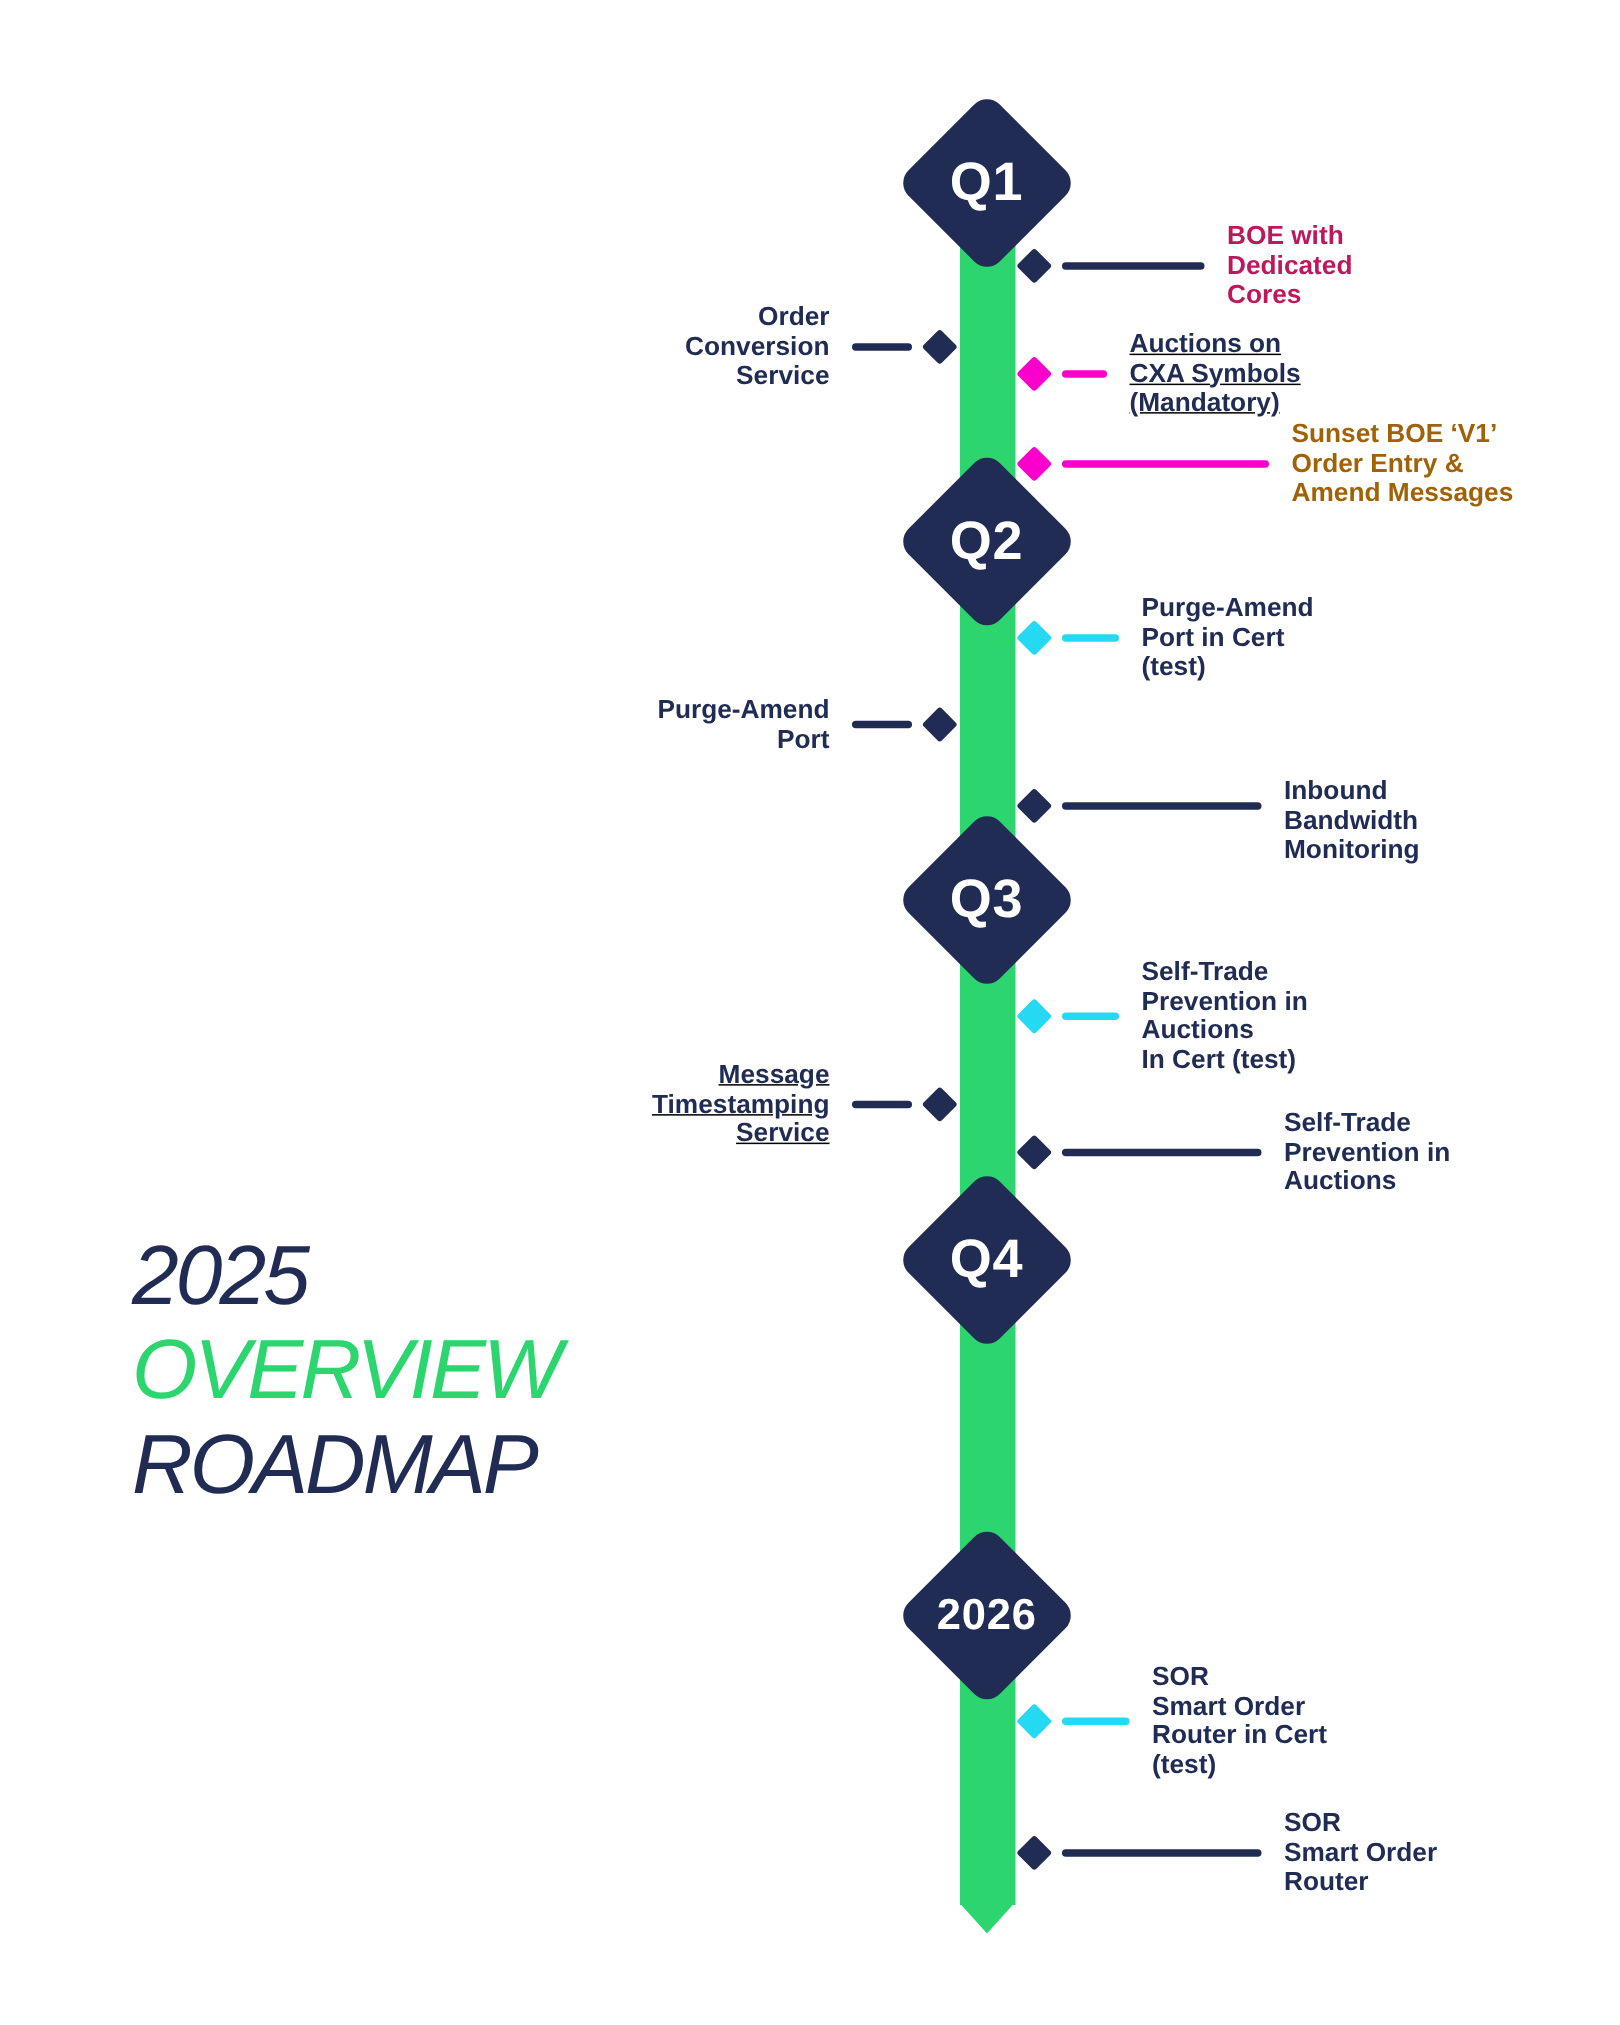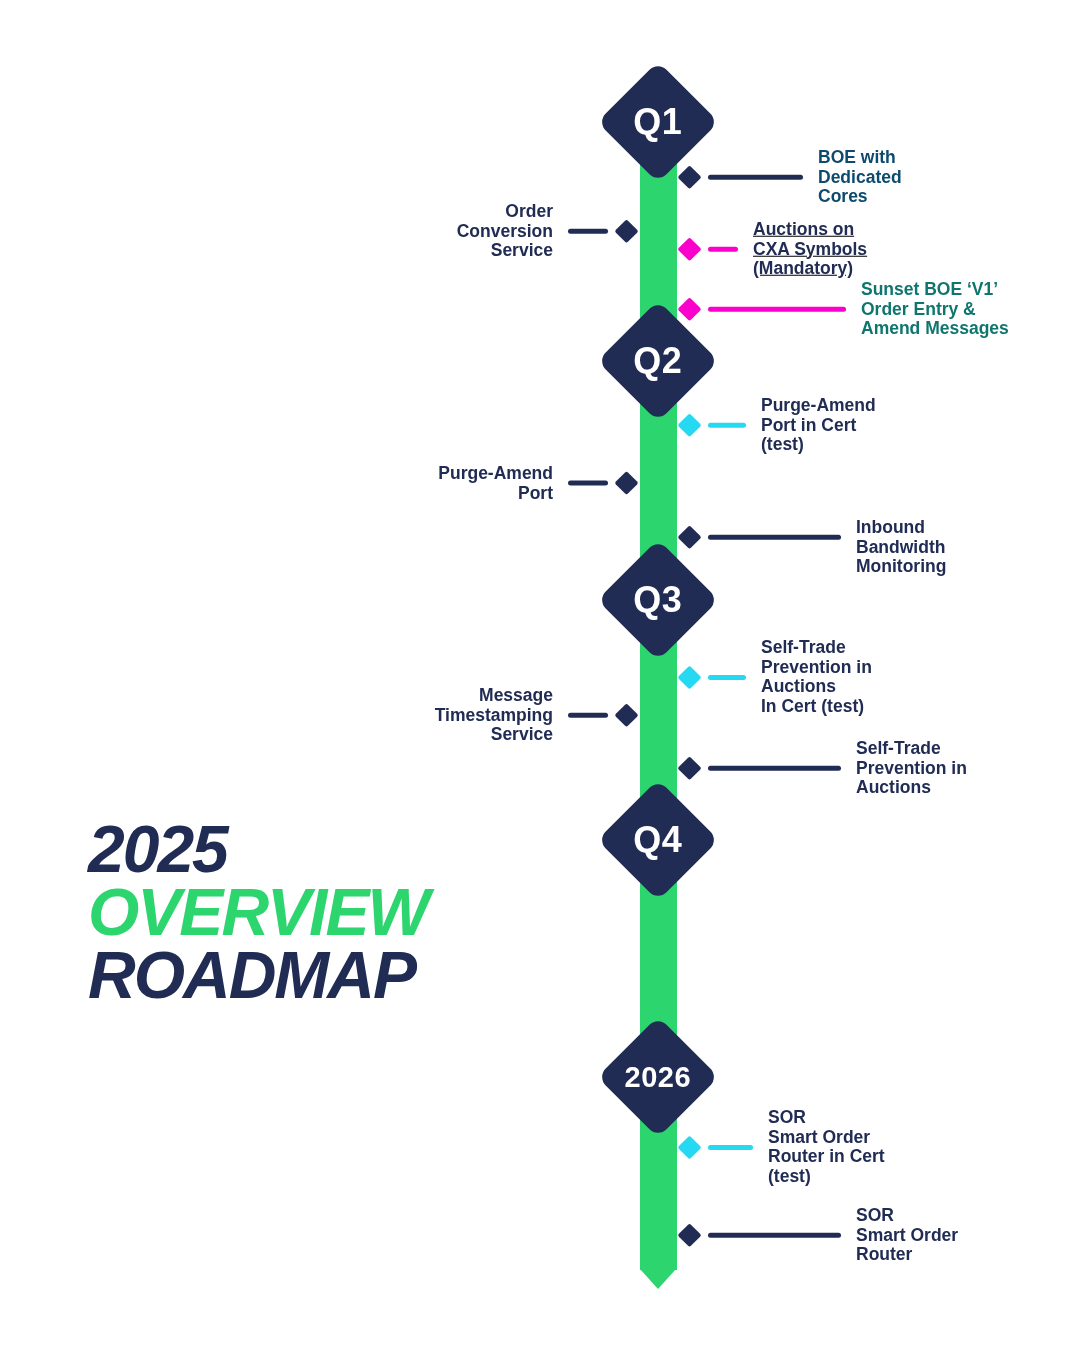--- a/index.html
+++ b/index.html
@@ -21,22 +21,22 @@
   
   .milestone{position:absolute;display:flex;align-items:center;transform:translateY(-50%);}
   .bullet{width:17px;height:17px;transform:rotate(45deg);border-radius:2px;flex:0 0 auto;}
   .connector{height:5px;border-radius:3px;flex:0 0 auto;}
   .milestone.right .connector{margin-left:10px;}
   .milestone.right .mlabel{margin-left:15px;text-align:left;}
   .milestone.left .connector{margin-right:10px;}
   .milestone.left .mlabel{margin-right:15px;text-align:right;}
   .mlabel{font-size:17.5px;line-height:19.5px;font-weight:bold;white-space:pre-line;}
   
-  .title-block{position:absolute;left:88px;top:818px;font-style:italic;font-weight:bold;
-    font-size:66px;line-height:63px;letter-spacing:-2px;}
+  .title-block{position:absolute;left:88px;top:818px;font-style:italic;font-weight:normal;
+    font-size:56px;line-height:63px;letter-spacing:-2px;}
   .title-line{white-space:nowrap;}
 </style>
 </head>
 <body>
 
 <div class="canvas">
 
   <div class="timeline-bar" style="background: rgb(45, 213, 110);"></div>
   <div class="timeline-tip" style="border-top-color: rgb(45, 213, 110);"></div>
 
@@ -58,21 +58,21 @@
   </div>
 
   <div class="quarter year" style="left: 615px; top: 1034px; background: rgb(33, 44, 84);">
     <span class="qlabel">2026</span>
   </div>
 </div>
   <div id="milestones-layer">
   <div class="milestone right" style="top: 177px; left: 681px;">
     <span class="bullet" style="background: rgb(33, 44, 84);"></span>
     <span class="connector" style="width: 95px; background: rgb(33, 44, 84);"></span>
-    <span class="mlabel" style="color: #0c4a6e;">BOE with
+    <span class="mlabel" style="color: #be185d;">BOE with
 Dedicated
 Cores</span>
   </div>
 
   <div class="milestone left" style="top: 231px; right: 445px; flex-direction: row-reverse;">
     <span class="bullet" style="background: rgb(33, 44, 84);"></span>
     <span class="connector" style="width: 40px; background: rgb(33, 44, 84);"></span>
     <span class="mlabel" style="color: rgb(33, 44, 84);">Order
 Conversion
 Service</span>
@@ -82,21 +82,21 @@
     <span class="bullet" style="background: rgb(251, 0, 204);"></span>
     <span class="connector" style="width: 30px; background: rgb(251, 0, 204);"></span>
     <span class="mlabel" style="color: rgb(33, 44, 84);">Auctions on
 CXA Symbols
 (Mandatory)</span>
   </div>
 
   <div class="milestone right" style="top: 309px; left: 681px;">
     <span class="bullet" style="background: rgb(251, 0, 204);"></span>
     <span class="connector" style="width: 138px; background: rgb(251, 0, 204);"></span>
-    <span class="mlabel" style="color: #0f766e;">Sunset BOE ‘V1’
+    <span class="mlabel" style="color: #a16207;">Sunset BOE ‘V1’
 Order Entry &amp;
 Amend Messages</span>
   </div>
 
   <div class="milestone right" style="top: 425px; left: 681px;">
     <span class="bullet" style="background: rgb(37, 217, 242);"></span>
     <span class="connector" style="width: 38px; background: rgb(37, 217, 242);"></span>
     <span class="mlabel" style="color: rgb(33, 44, 84);">Purge-Amend
 Port in Cert
 (test)</span>
@@ -119,21 +119,21 @@
 
   <div class="milestone right" style="top: 677px; left: 681px;">
     <span class="bullet" style="background: rgb(37, 217, 242);"></span>
     <span class="connector" style="width: 38px; background: rgb(37, 217, 242);"></span>
     <span class="mlabel" style="color: rgb(33, 44, 84);">Self-Trade
 Prevention in
 Auctions
 In Cert (test)</span>
   </div>
 
-  <div class="milestone left" style="top: 715px; right: 445px; flex-direction: row-reverse;">
+  <div class="milestone left" style="top: 736px; right: 445px; flex-direction: row-reverse; text-decoration: underline;">
     <span class="bullet" style="background: rgb(33, 44, 84);"></span>
     <span class="connector" style="width: 40px; background: rgb(33, 44, 84);"></span>
     <span class="mlabel" style="color: rgb(33, 44, 84);">Message
 Timestamping
 Service</span>
   </div>
 
   <div class="milestone right" style="top: 768px; left: 681px;">
     <span class="bullet" style="background: rgb(33, 44, 84);"></span>
     <span class="connector" style="width: 133px; background: rgb(33, 44, 84);"></span>

